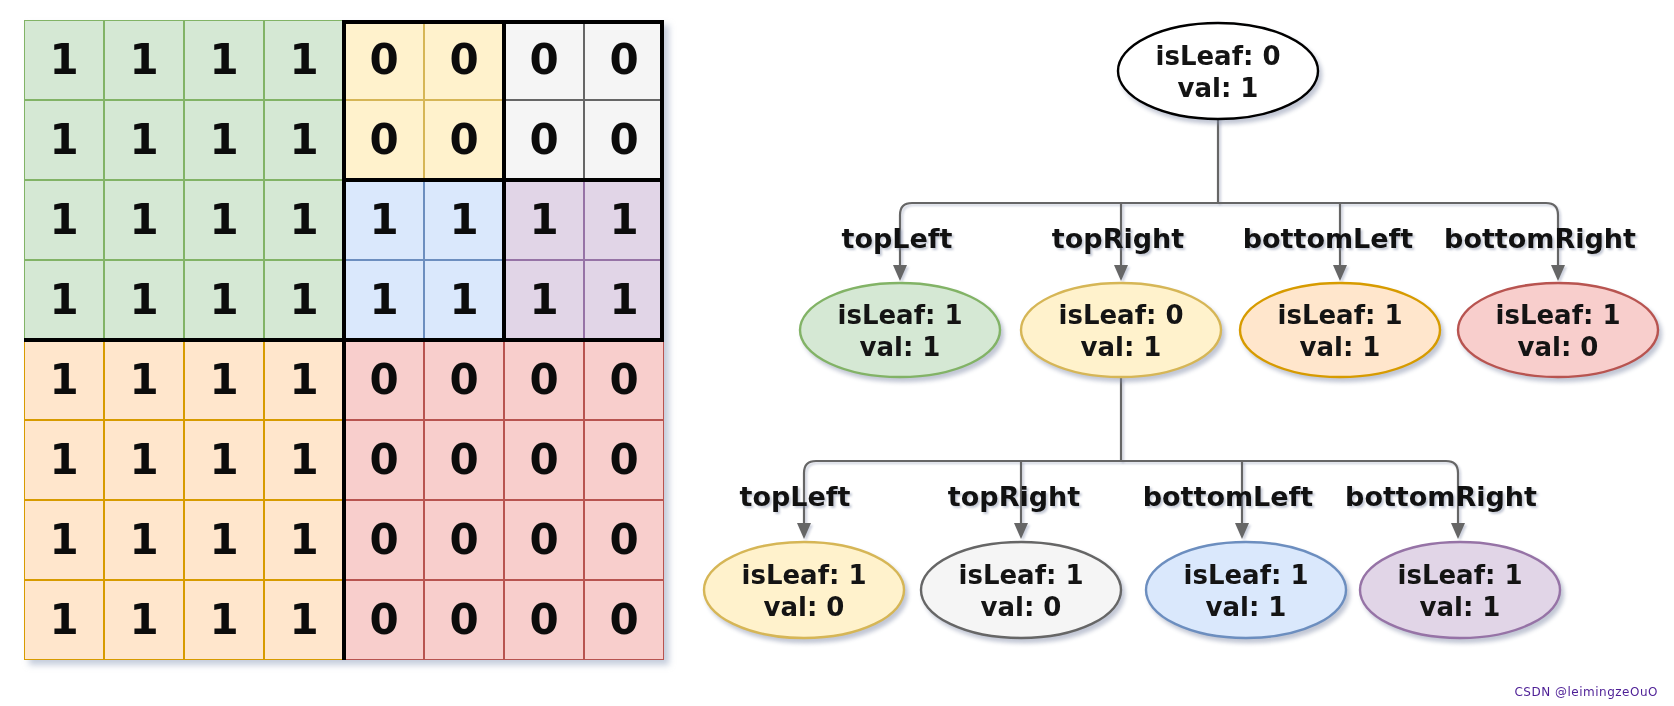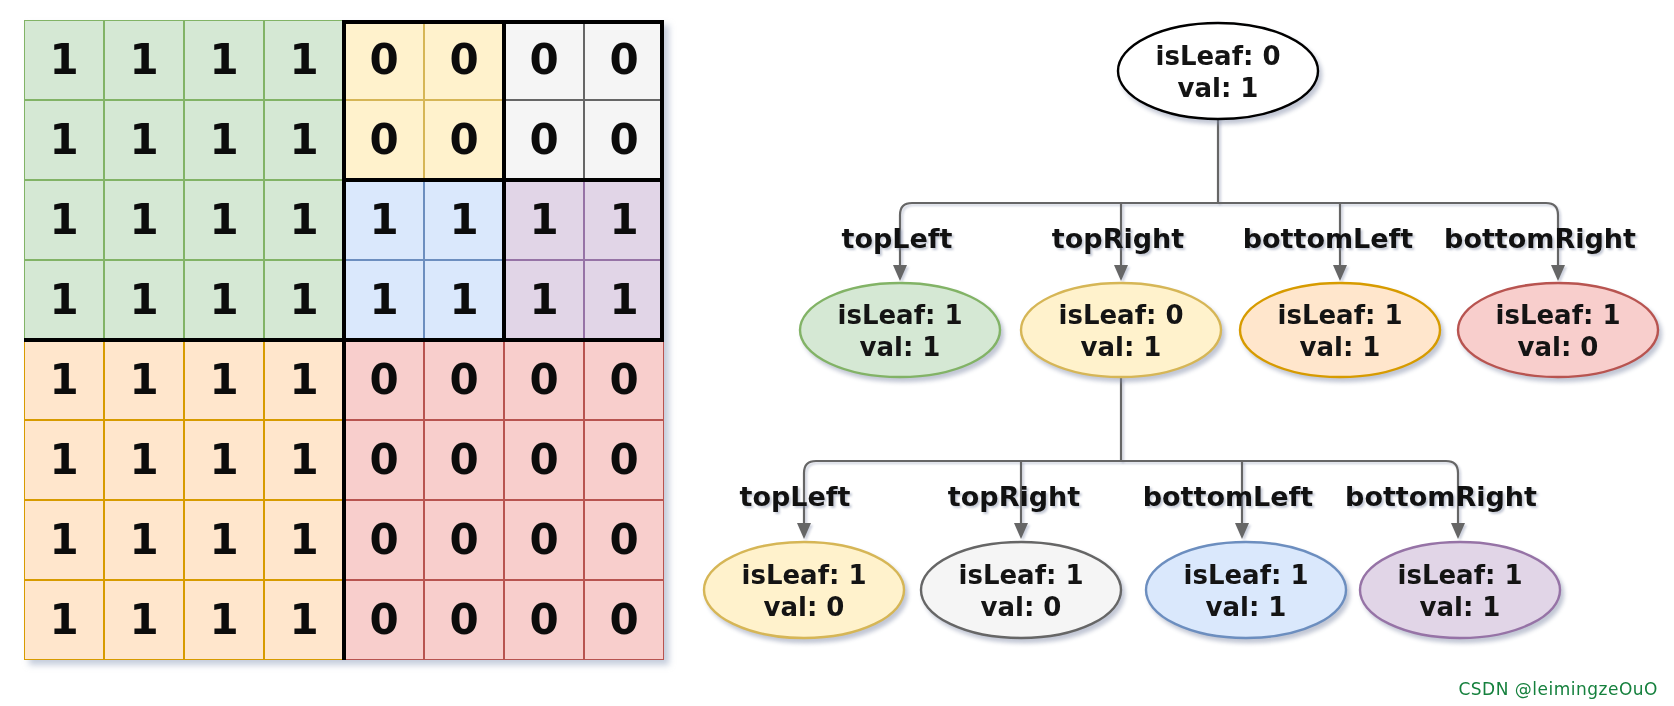--- a/index.html
+++ b/index.html
@@ -18,21 +18,21 @@
   #tree{position:absolute;left:0;top:0;}
   .wire{stroke:#666666;stroke-width:2.2;fill:none;
         filter:drop-shadow(2px 2px 1px rgba(130,140,170,.40));}
   .ah{fill:#666666;filter:drop-shadow(2px 2px 1px rgba(130,140,170,.40));}
   .elabel{font:600 27px "DejaVu Sans","Liberation Sans",sans-serif;fill:#111;text-anchor:middle;
         filter:drop-shadow(2px 2px 1px rgba(120,130,160,.45));}
   .node{filter:drop-shadow(3px 4px 2px rgba(125,135,165,.48));}
   .node ellipse{stroke-width:2.4;}
   .node text{font:600 26px "DejaVu Sans","Liberation Sans",sans-serif;fill:#141414;text-anchor:middle;}
 
-  .watermark{position:absolute;right:16px;bottom:7px;font-size:17px;letter-spacing:.5px;color:#15803d;margin-left:36px;}
+  .watermark{position:absolute;right:16px;bottom:7px;font-size:12px;letter-spacing:.5px;color:#4c1d95;margin-left:36px;}
 </style>
 </head>
 <body>
 
 <div class="canvas">
 
   <div id="grid">
 
     <div class="cell" style="background: rgb(213, 232, 212); border-color: rgb(130, 179, 102);">1</div>
       <div class="cell" style="background: rgb(213, 232, 212); border-color: rgb(130, 179, 102);">1</div>

